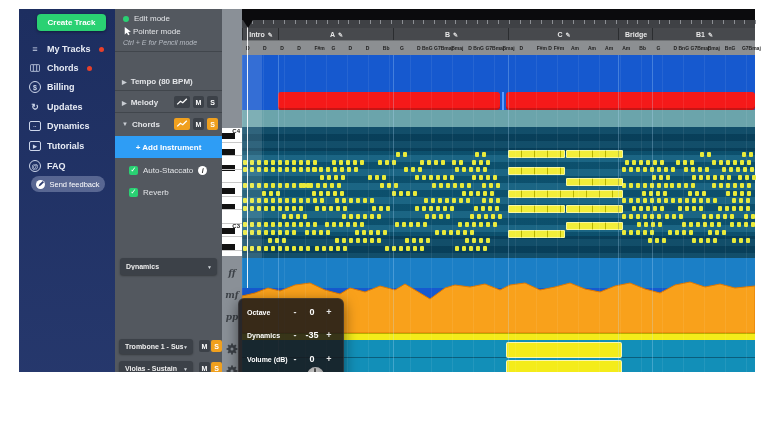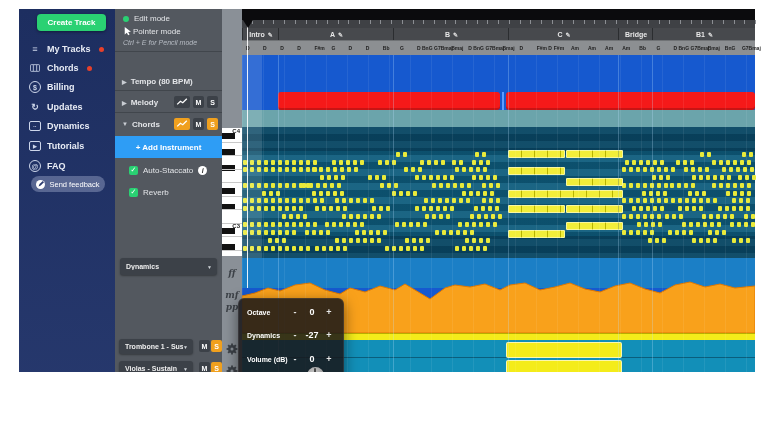--- a/index.html
+++ b/index.html
@@ -272,21 +272,21 @@
         <div class="wline" style="top: 81px;"></div>
         <div class="wline" style="top: 94.5px;"></div>
         <div class="wline" style="top: 108px;"></div>
         <div class="wline" style="top: 121.5px;"></div>
         <div class="klabel" style="top: 0px;">C4</div>
         <div class="klabel" style="top: 95px;">C3</div>
       </div>
     <div id="dynmarks">
         <div class="dynmark" style="top: 259px;">ff</div>
         <div class="dynmark" style="top: 281px;">mf</div>
-        <div class="dynmark" style="top: 293px;">pp</div>
+        <div class="dynmark" style="top: 303px;">pp</div>
       </div>
     <div id="gears">
         <div class="gear" style="top: 332px;"><svg width="12" height="12" viewBox="0 0 20 20">
             <g stroke="#3d4248" stroke-width="3">
               <line x1="10" y1="1" x2="10" y2="19"></line>
               <line x1="1" y1="10" x2="19" y2="10"></line>
               <line x1="3.6" y1="3.6" x2="16.4" y2="16.4"></line>
               <line x1="3.6" y1="16.4" x2="16.4" y2="3.6"></line>
             </g>
             <circle cx="10" cy="10" r="6.5" fill="#3d4248"></circle>
@@ -943,21 +943,21 @@
   <div class="abs popup">
     <div class="popup-row" style="top:6px;">
       <span class="plabel">Octave</span>
       <span class="step-minus">-</span>
       <span class="step-val">0</span>
       <span class="step-plus">+</span>
     </div>
     <div class="popup-row" style="top:29px;">
       <span class="plabel">Dynamics</span>
       <span class="step-minus">-</span>
-      <span class="step-val">-27</span>
+      <span class="step-val">-35</span>
       <span class="step-plus">+</span>
     </div>
     <div class="popup-row" style="top:53px;">
       <span class="plabel">Volume (dB)</span>
       <span class="step-minus">-</span>
       <span class="step-val">0</span>
       <span class="step-plus">+</span>
     </div>
     <div class="popup-row" style="top:72px;">
       <span class="plabel">Pan</span>

